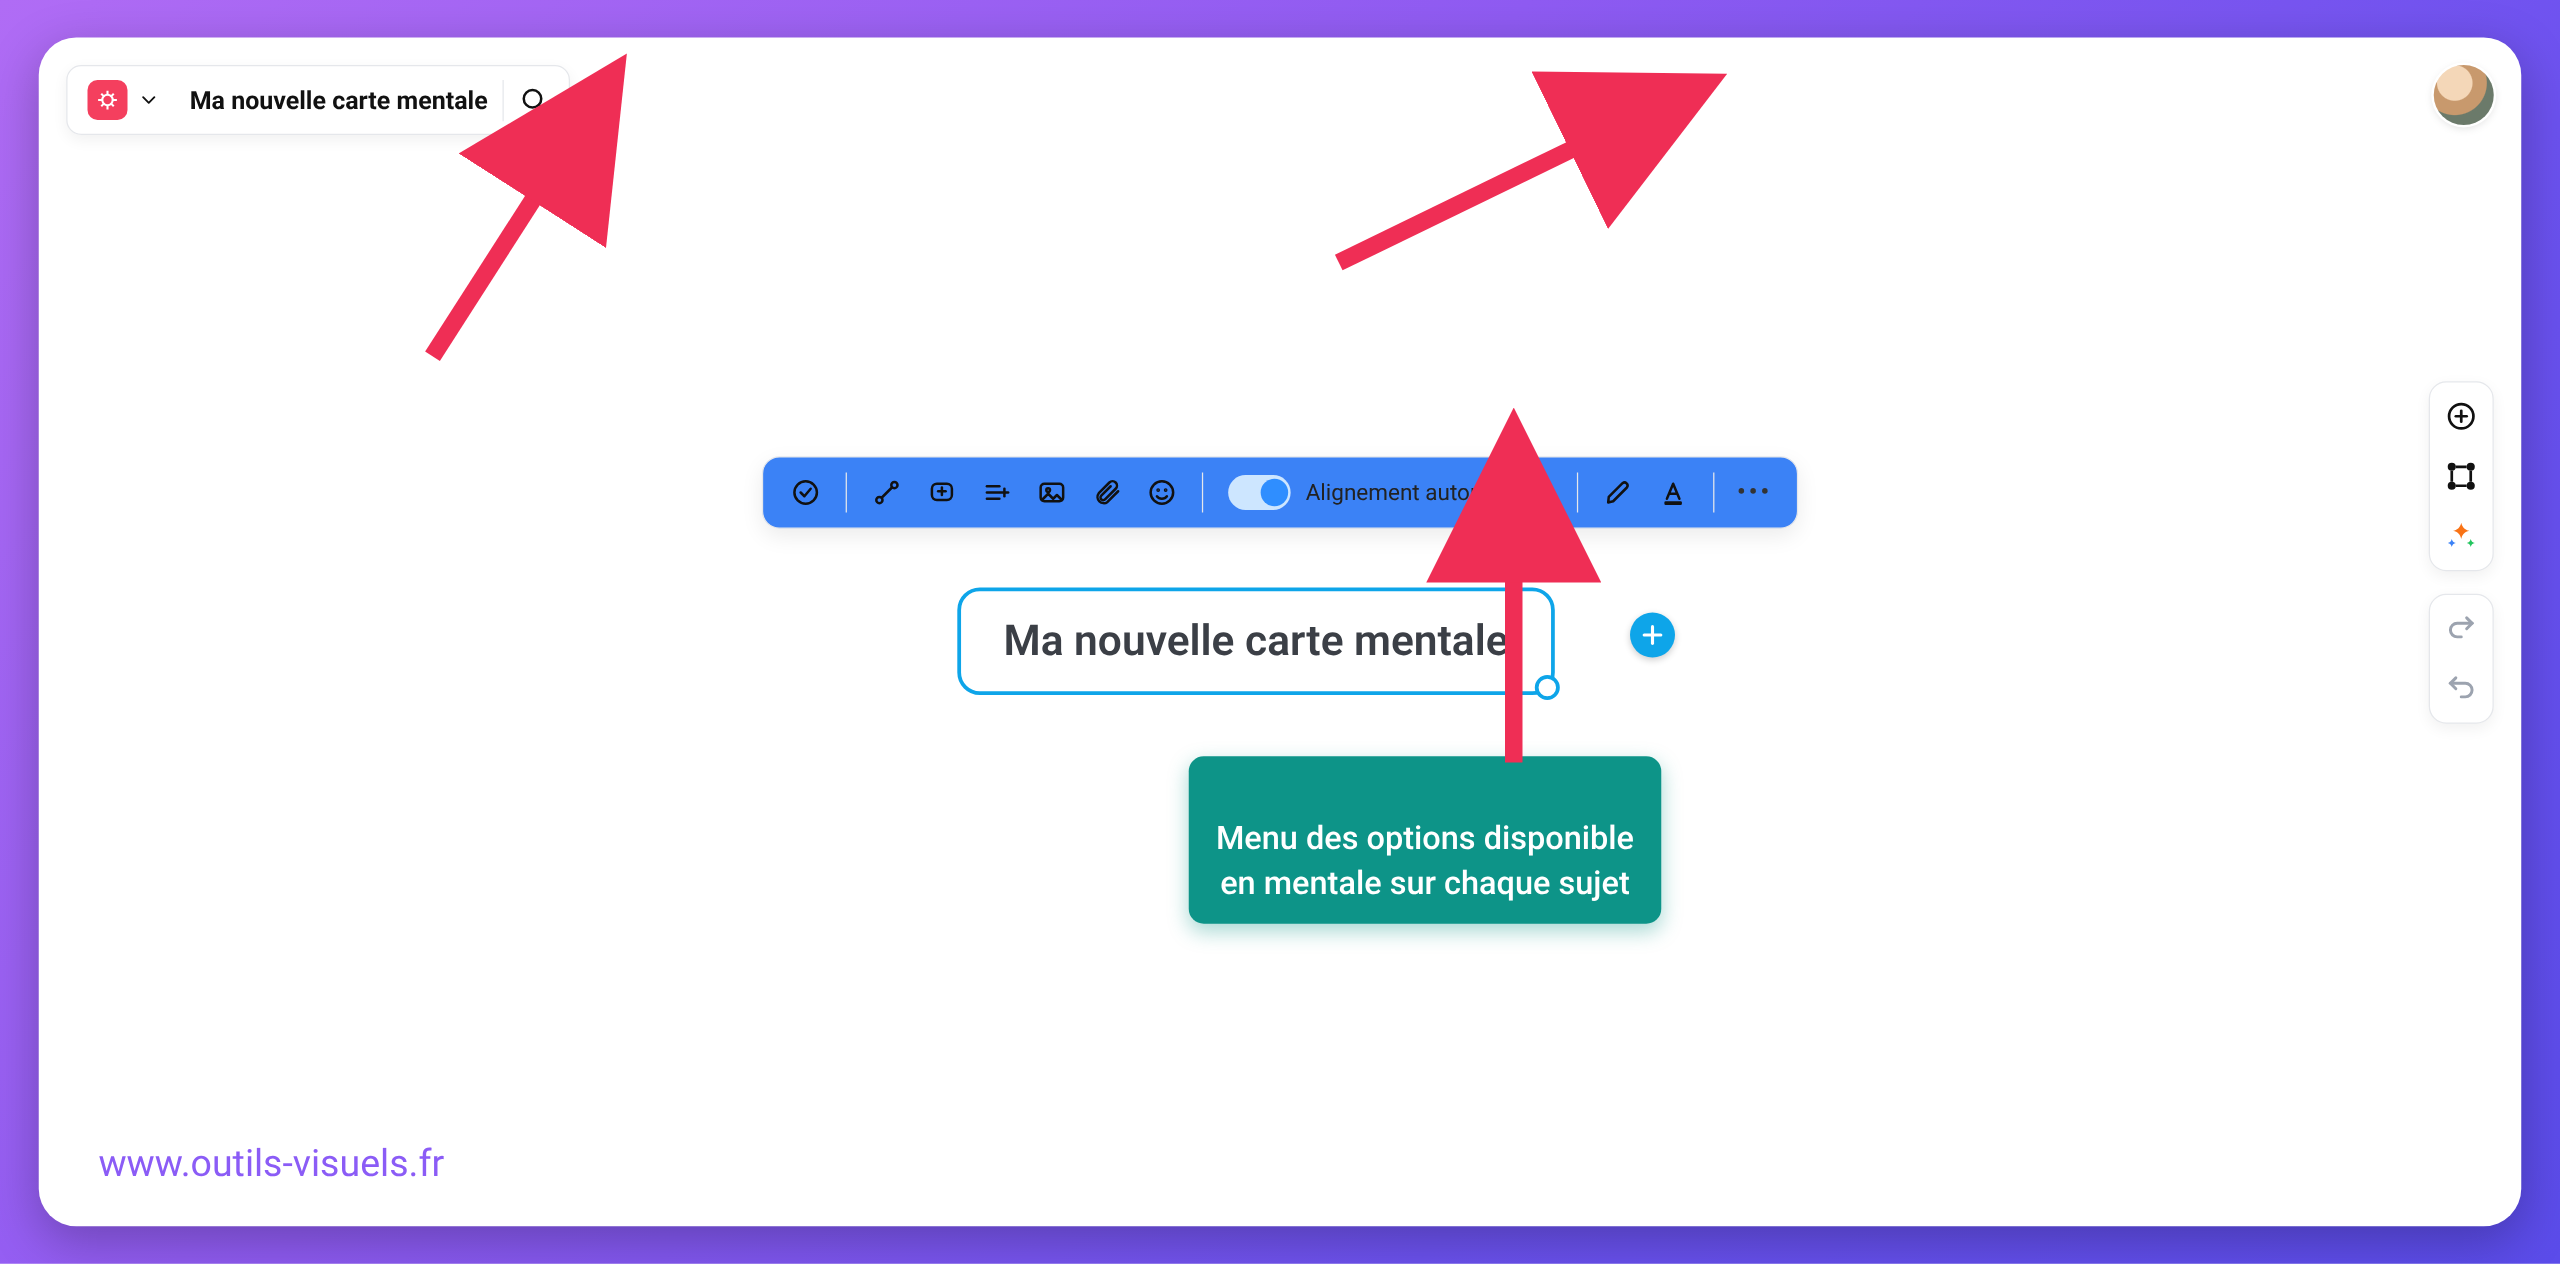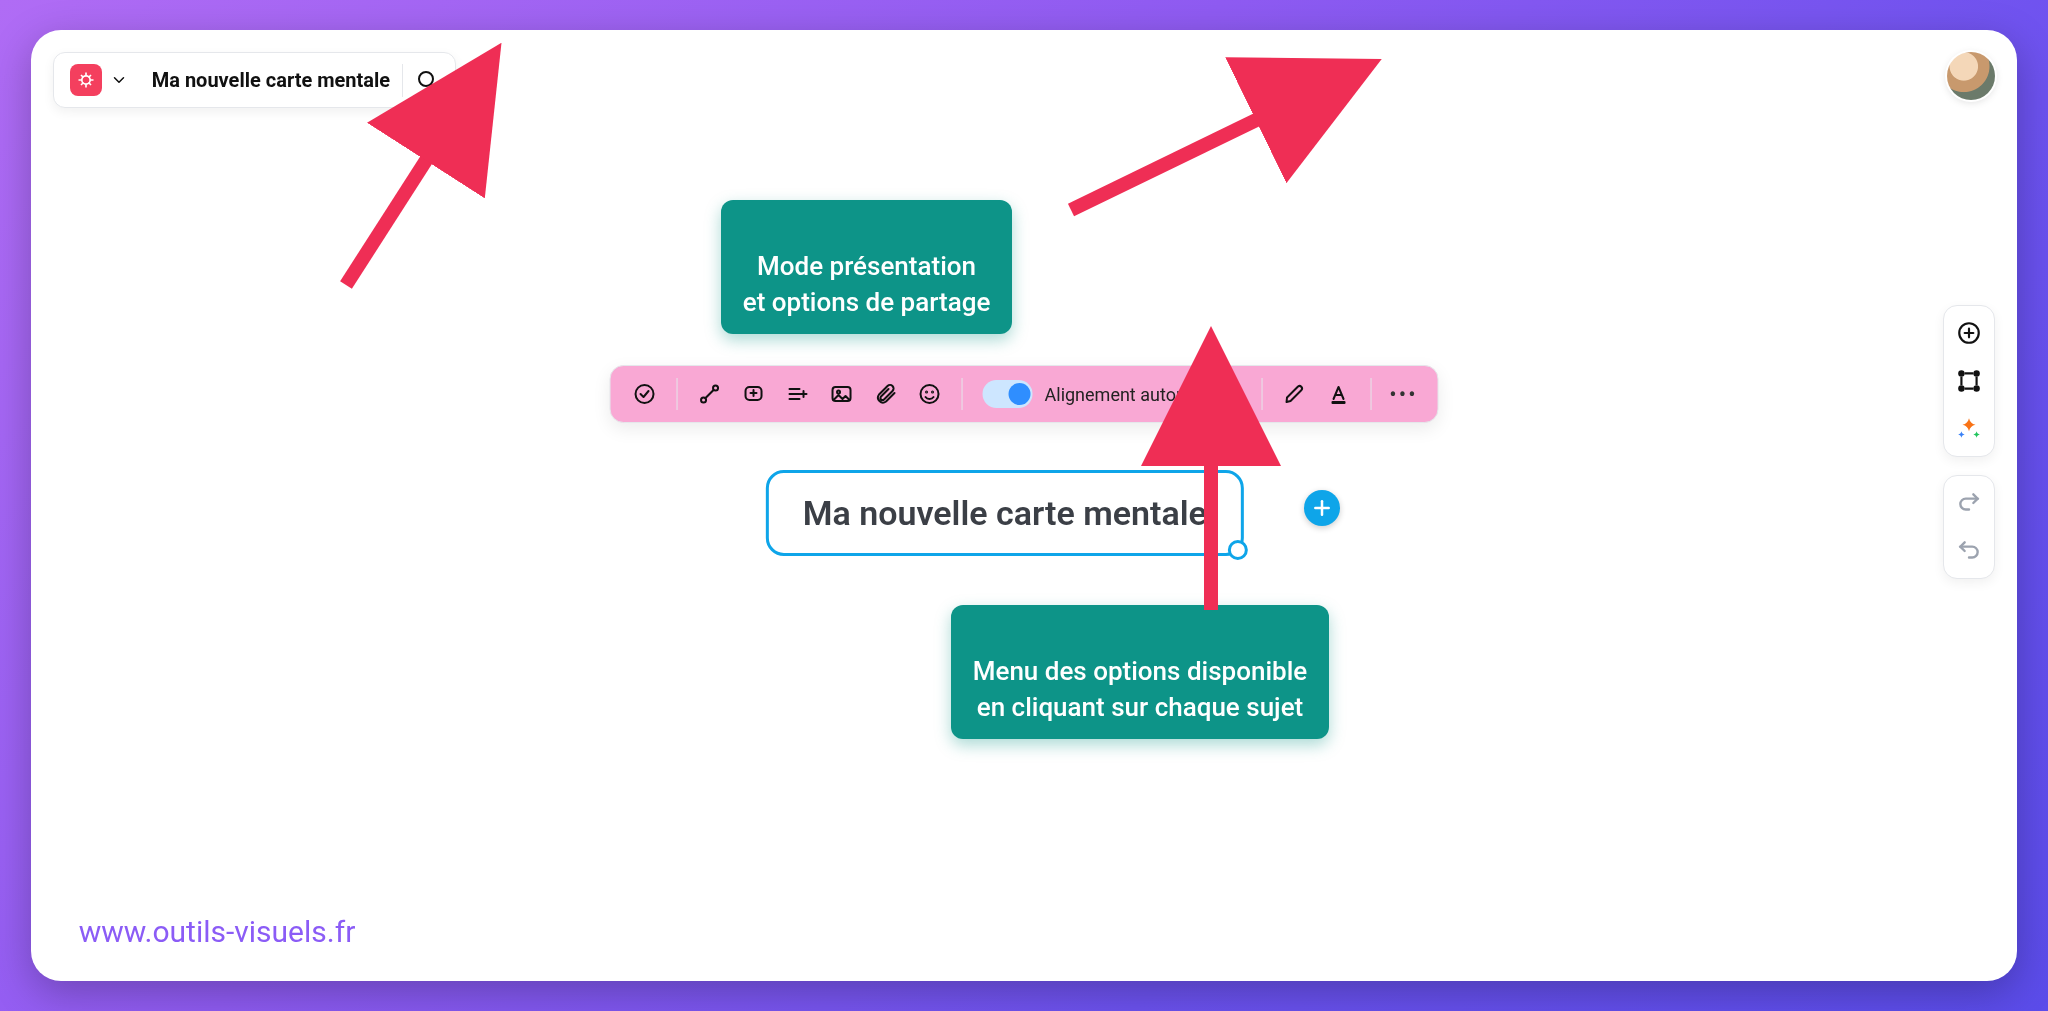--- a/index.html
+++ b/index.html
@@ -104,21 +104,21 @@
     padding:10px 8px;
     display:flex;flex-direction:column;gap:14px;align-items:center;
   }
   .rail-btn { width:34px;height:34px;display:flex;align-items:center;justify-content:center;cursor:pointer;}
 
   
   .node-toolbar {
     position:absolute;
     left:50%; transform:translateX(-50%);
     top:335px;
-    background:#f9a8d4;
+    background:#3b82f6;
     border:1px solid #e5e7eb;
     border-radius:14px;
     box-shadow:0 6px 18px rgba(0,0,0,.08);
     display:flex; align-items:center;
     height:58px;
     padding:0 14px;
     gap:4px;
   }
   .tb-btn { width:40px;height:40px;display:flex;align-items:center;justify-content:center;cursor:pointer;border-radius:8px;}
   .tb-sep { width:1px;height:32px;background:#e5e7eb;margin:0 8px;}
@@ -357,38 +357,34 @@
     <svg width="140" height="180">
         <defs>
           <marker id="ah1" markerWidth="10" markerHeight="10" refX="2" refY="5" orient="auto">
             <path d="M0,0 L10,5 L0,10 z" fill="#ef2e55"></path>
           </marker>
         </defs>
         <line x1="10" y1="170" x2="105" y2="22" stroke="#ef2e55" stroke-width="14" marker-end="url(#ah1)"></line>
       </svg>
   </div>
 
-  <div class="callout" style="left:690px; top:170px; white-space:pre-line;">
-    <span style="white-space:pre-line;">Mode présentation
-et options de partage</span>
-  </div>
   <div class="arrow" style="left:1030px; top:60px;">
     <svg width="250" height="130">
         <defs>
           <marker id="ah2" markerWidth="10" markerHeight="10" refX="2" refY="5" orient="auto">
             <path d="M0,0 L10,5 L0,10 z" fill="#ef2e55"></path>
           </marker>
         </defs>
         <line x1="10" y1="120" x2="220" y2="18" stroke="#ef2e55" stroke-width="14" marker-end="url(#ah2)"></line>
       </svg>
   </div>
 
   <div class="callout" style="left:920px; top:575px; white-space:pre-line;">
     <span style="white-space:pre-line;">Menu des options disponible
-en cliquant sur chaque sujet</span>
+en mentale sur chaque sujet</span>
   </div>
   <div class="arrow" style="left:1140px; top:390px;">
     <svg width="80" height="200">
         <defs>
           <marker id="ah3" markerWidth="10" markerHeight="10" refX="2" refY="5" orient="auto">
             <path d="M0,0 L10,5 L0,10 z" fill="#ef2e55"></path>
           </marker>
         </defs>
         <line x1="40" y1="190" x2="40" y2="18" stroke="#ef2e55" stroke-width="14" marker-end="url(#ah3)"></line>
       </svg>

